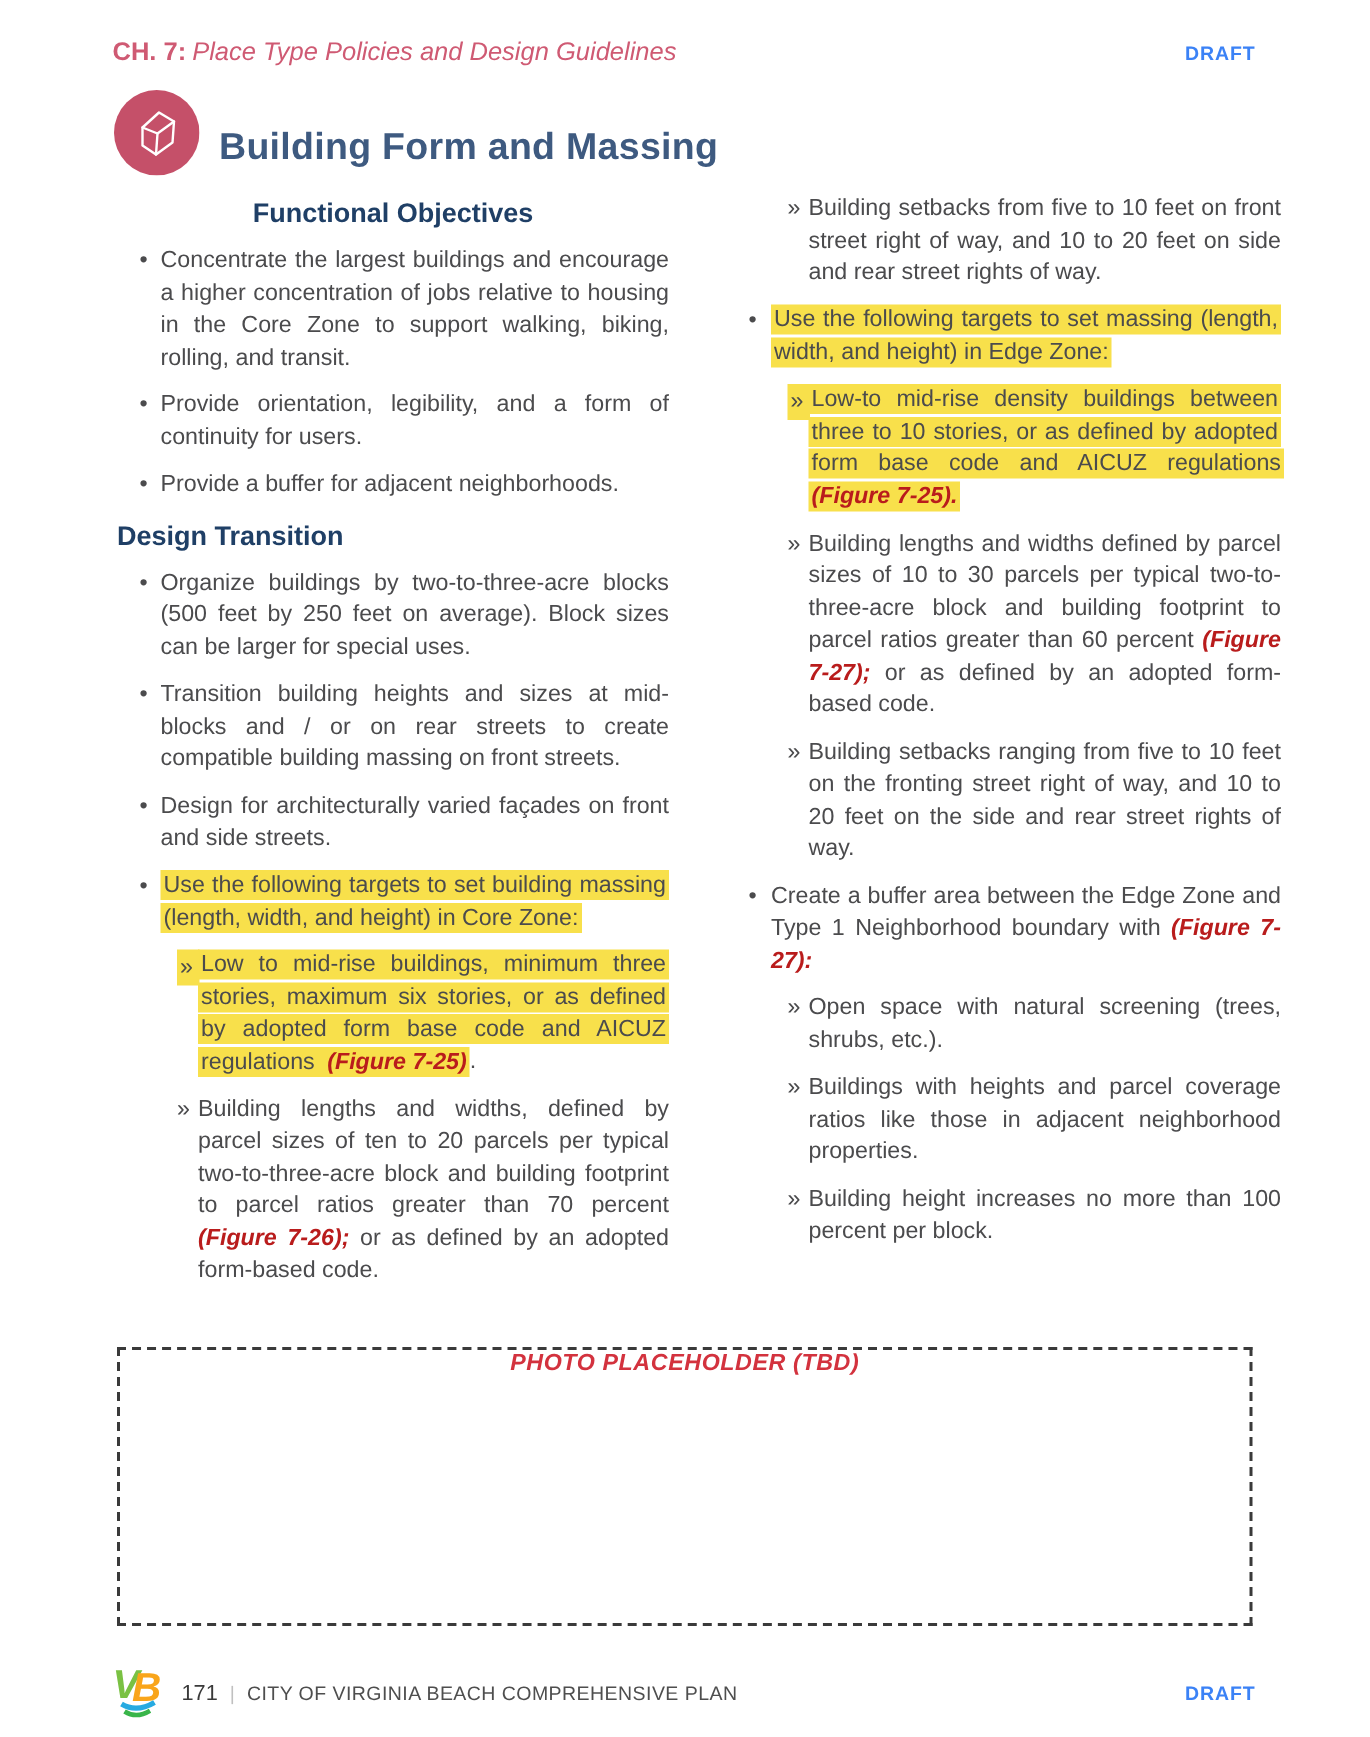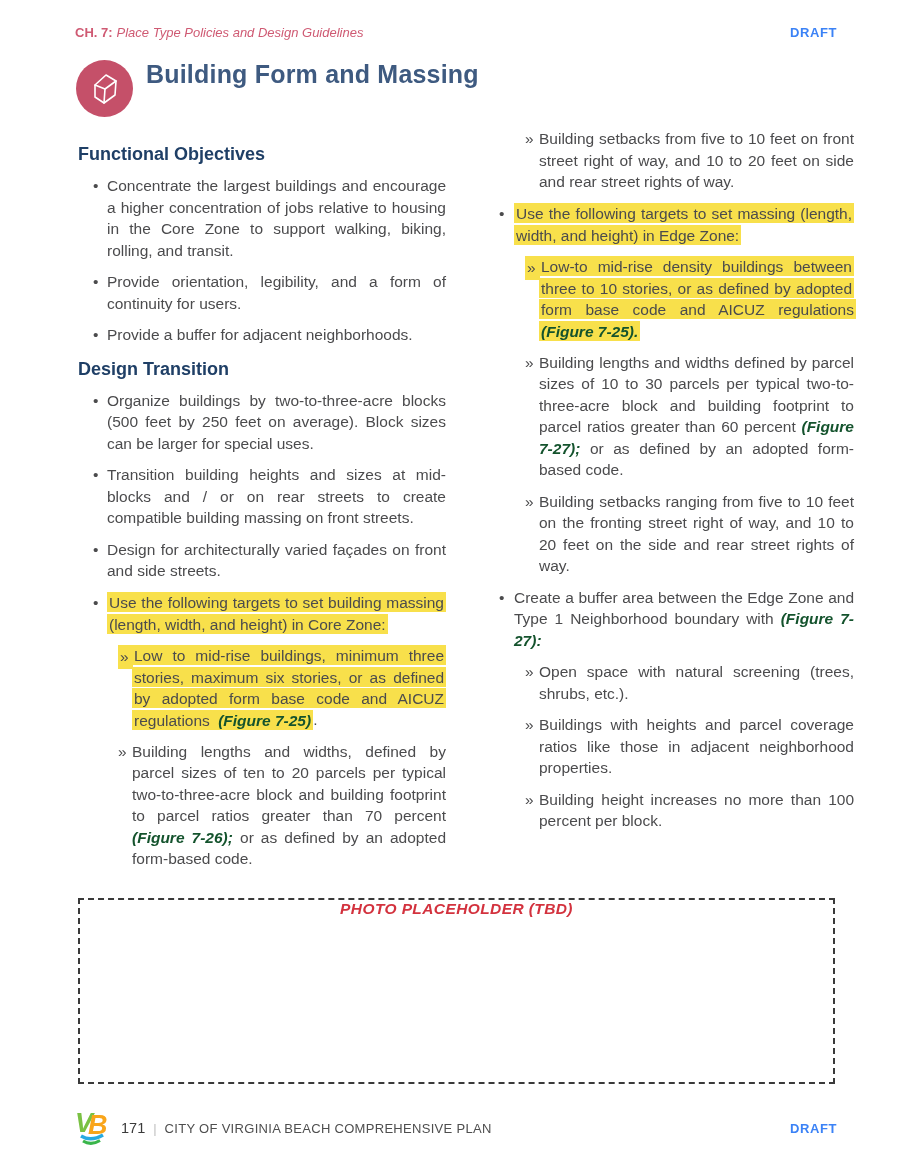--- a/index.html
+++ b/index.html
@@ -10,47 +10,47 @@
     position: relative;
     overflow: hidden;
   }
   .page { position: absolute; inset: 0; }
 
   
   .page-header {
     position: absolute; left: 75px; right: 76px; top: 25px;
     display: flex; justify-content: space-between; align-items: baseline;
   }
-  .chapter { color: #cf5a73; font-size: 13px; }
+  .chapter { color: #cf5a73; font-size: 17px; }
   .ch-label { font-weight: bold; margin-right: 4px; }
   .ch-title { font-style: italic; }
   .draft { color: #3b82f6; font-weight: bold; font-size: 13px; letter-spacing: .6px; }
 
   
   .title-row {
     position: absolute; left: 76px; top: 60px;
-    display: flex; align-items: flex-start; gap: 13px;
+    display: flex; align-items: flex-end; gap: 13px;
   }
   .title-icon svg { display: block; }
   h1.page-title {
     font-size: 25px; color: #3e5a80; margin: 0 0 4px 0;
     font-weight: bold; letter-spacing: .2px;
   }
 
   
   .columns { position: absolute; top: 128px; left: 78px; right: 0; }
   .col { position: absolute; top: 0; }
   .col-left  { left: 0;     width: 368px; }
   .col-right { left: 424px; width: 352px; }
 
   .col-heading {
     font-size: 18px; font-weight: bold; color: #1f3f66;
     margin: 13px 0 10px 0;
   }
-  .col > .col-heading:first-child { margin-top: 16px; }
+  .col > .col-heading:first-child { margin-top: 4px; text-align: center; }
 
   .b1, .b2 {
     position: relative;
     font-size: 15.5px; line-height: 21.5px; color: #4b4b4d;
     text-align: justify;
     margin-bottom: 10px;
   }
   .marker { position: absolute; top: 0; }
   .col-left  .b1 { padding-left: 29px; }
   .col-left  .b1 > .marker { left: 15px; }
@@ -61,21 +61,21 @@
   .col-right .b2 { padding-left: 37px; }
   .col-right .b2 > .marker { left: 23px; }
 
   span.hl {
     background: #f8e04b;
     padding: 1.5px 2px;
     box-decoration-break: clone;
     -webkit-box-decoration-break: clone;
   }
   .marker.hl { padding: 1.5px 4px 1.5px 2px; }
-  .fig { font-weight: bold; font-style: italic; color: #14532d; }
+  .fig { font-weight: bold; font-style: italic; color: #b91c1c; }
 
   
   .photo-box {
     position: absolute; left: 78px; right: 78px; top: 898px; height: 186px;
     border: 2px dashed #3a3a3a;
     display: flex; justify-content: center;
     box-sizing: border-box;
   }
   .photo-label {
     color: #d3323e; font-weight: bold; font-style: italic;

